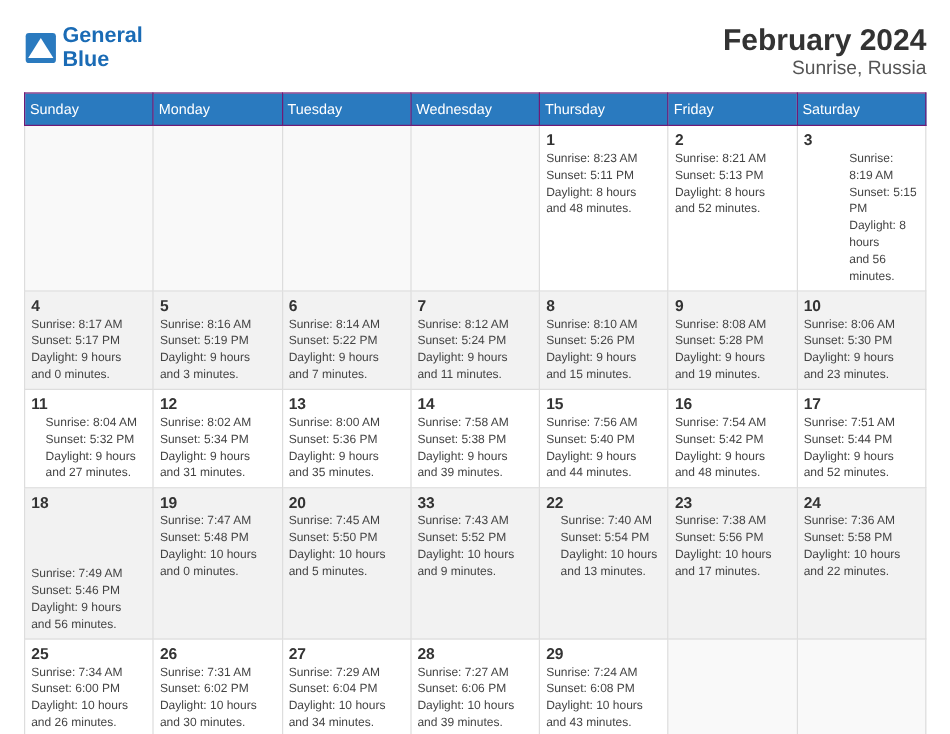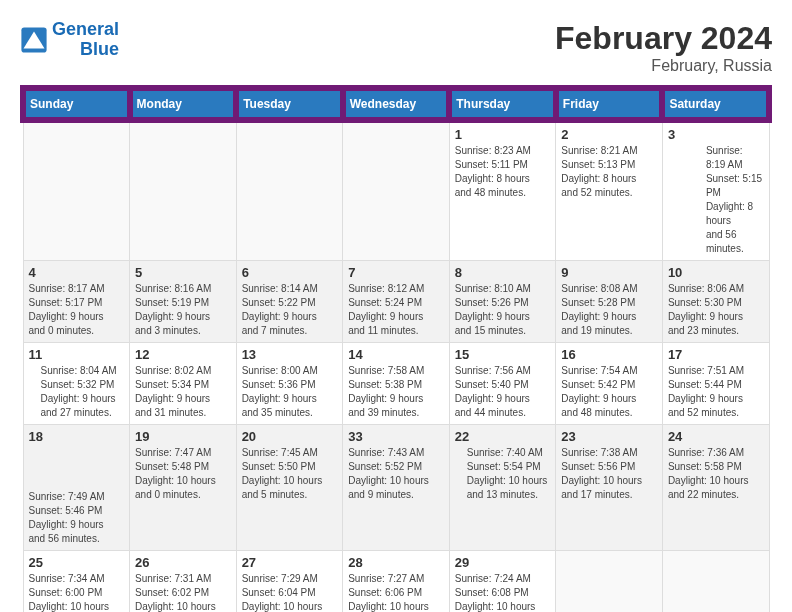--- a/index.html
+++ b/index.html
@@ -19,54 +19,53 @@
     .logo {
       display: flex;
       align-items: center;
       gap: 4px;
     }
     .logo-text {
       font-size: 18px;
       font-weight: bold;
       color: #333;
       line-height: 1.1;
-      text-align: right;
     }
     .logo-text span {
       color: #1a6bb5;
     }
     .logo-icon {
       width: 28px;
       height: 28px;
     }
     .title-block {
       text-align: right;
     }
     .main-title {
-      font-size: 32px;
+      font-size: 25px;
       font-weight: bold;
       color: #333;
     }
     .subtitle {
       font-size: 16px;
       color: #555;
     }
     table {
       width: 100%;
       border-collapse: collapse;
       table-layout: fixed;
     }
     th {
       background-color: #2a7abf;
       color: #fff;
       font-size: 12px;
-      font-weight: bold;
+      font-weight: normal;
       padding: 6px 4px;
       text-align: left;
-      border: 6px solid #701a75;
+      border: 1px solid #701a75;
     }
     td {
       border: 1px solid #ddd;
       vertical-align: top;
       padding: 4px 5px;
       font-size: 10.5px;
       color: #333;
       height: 80px;
     }
     td.empty {
@@ -100,21 +99,21 @@
       <rect x="2" y="2" width="36" height="36" rx="4" fill="#2a7abf"></rect>
       <polygon points="20,8 35,32 5,32" fill="white"></polygon>
     </svg>
     <div class="logo-text">
       <div><span>General</span></div>
       <div><span>Blue</span></div>
     </div>
   </div>
   <div class="title-block">
     <div class="main-title">February 2024</div>
-    <div class="subtitle">February, Russia</div>
+    <div class="subtitle">Sunrise, Russia</div>
   </div>
 </div>
 
 <table>
   <thead>
     <tr>
     <th>Sunday</th>
         <th>Monday</th>
         <th>Tuesday</th>
         <th>Wednesday</th>

